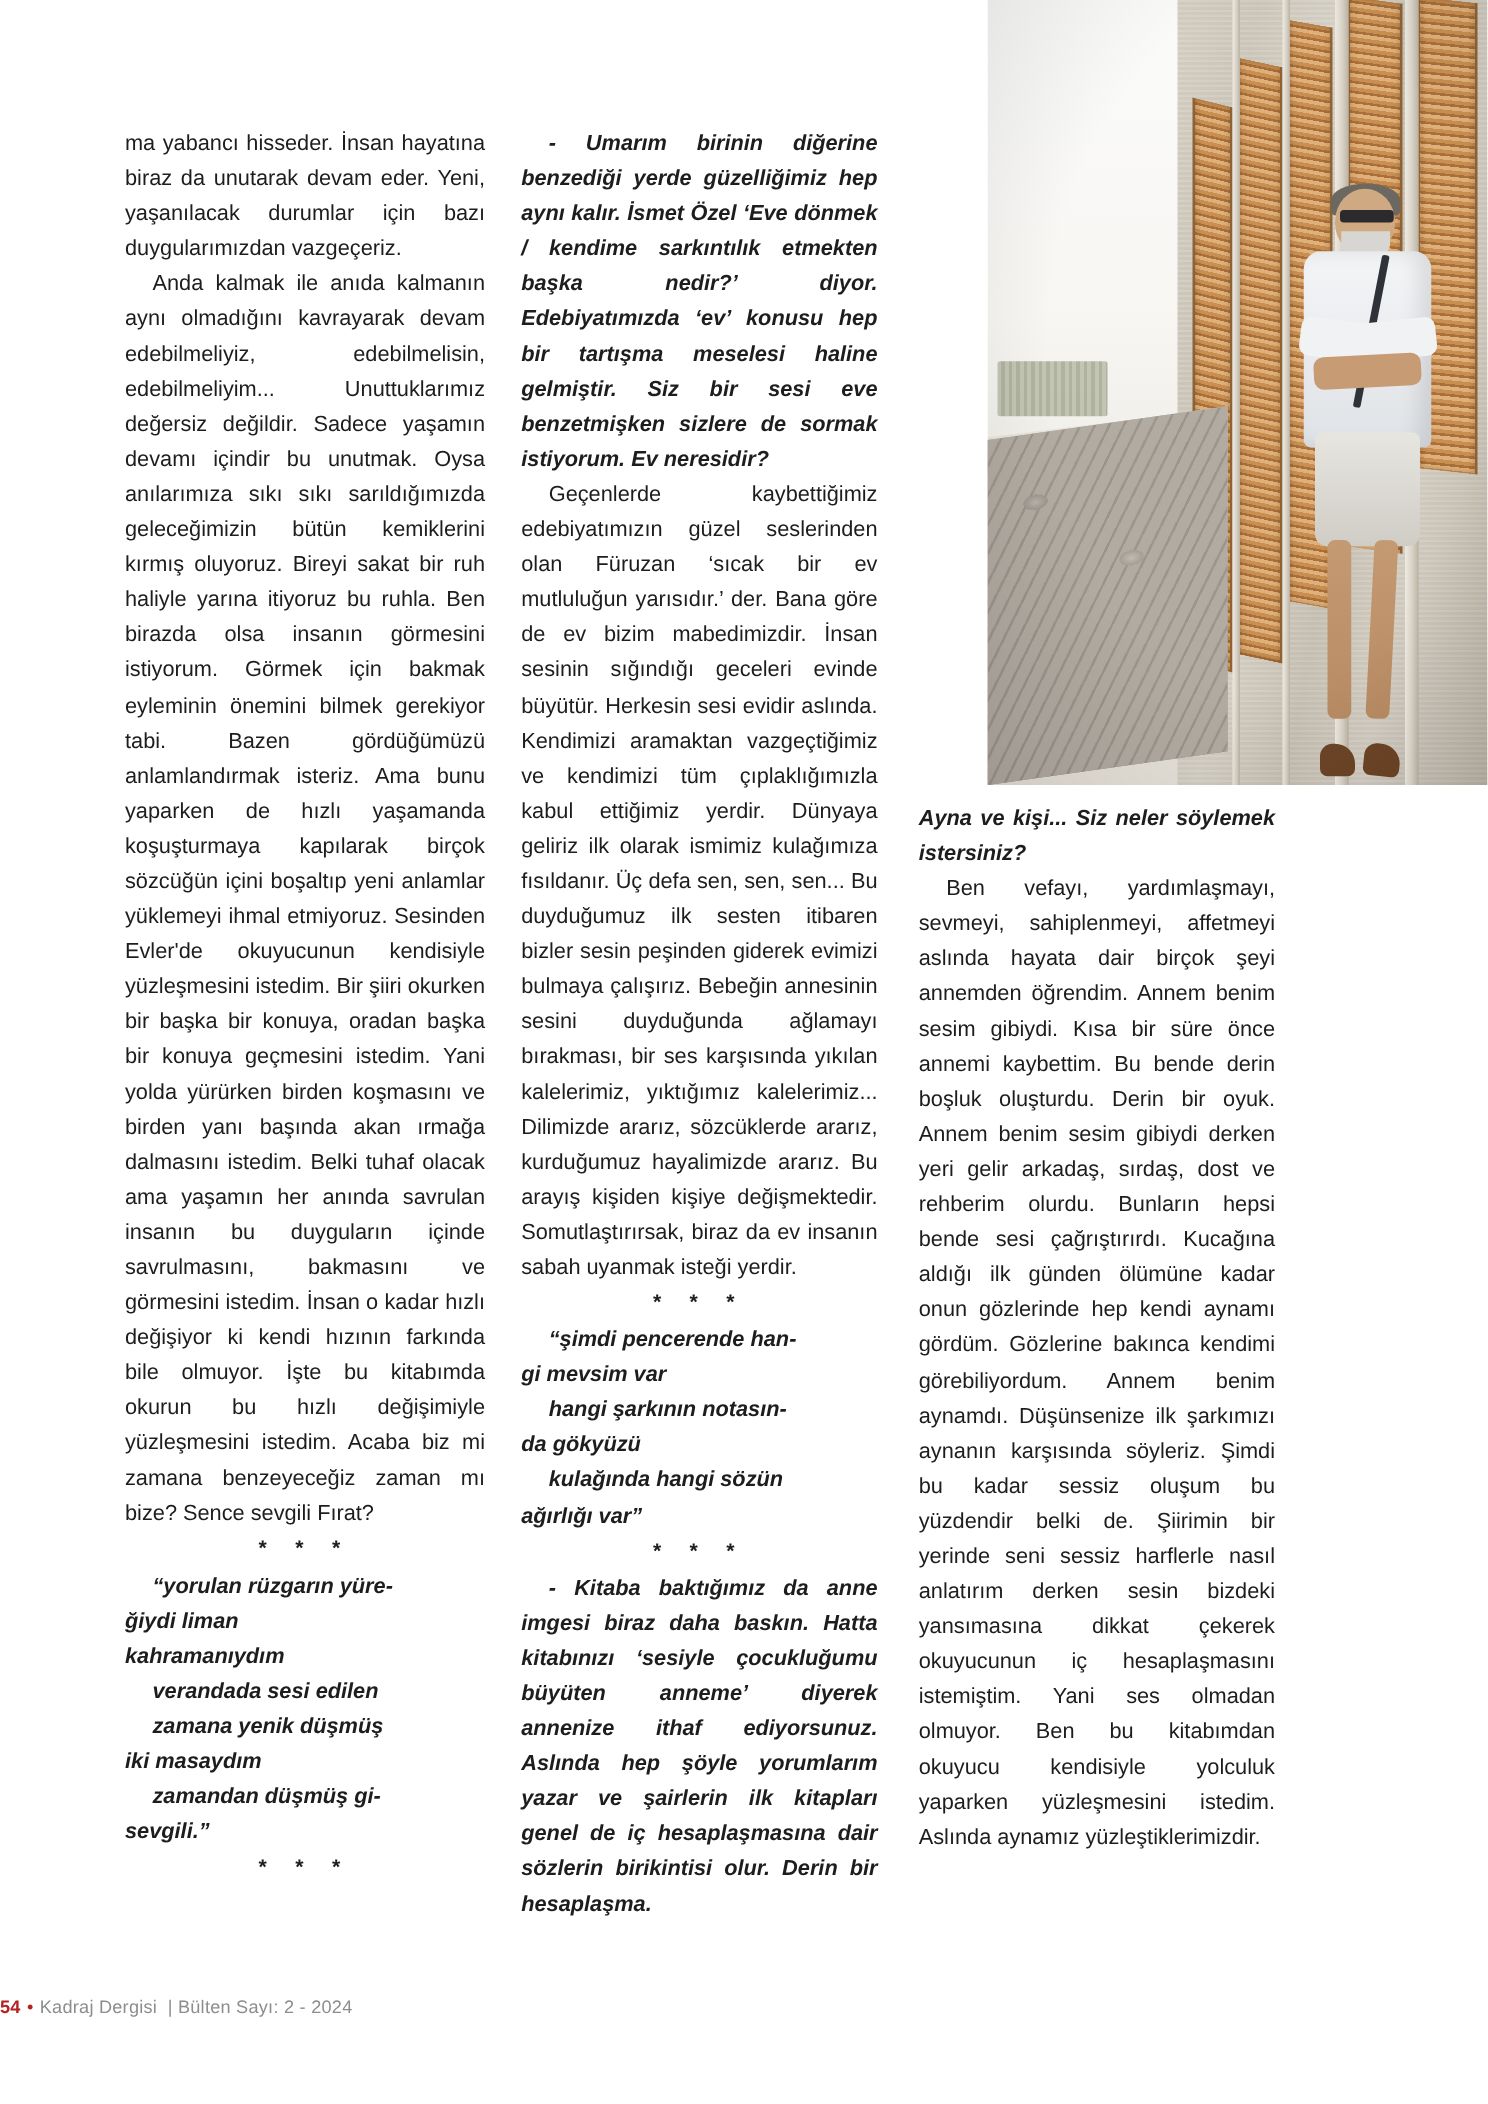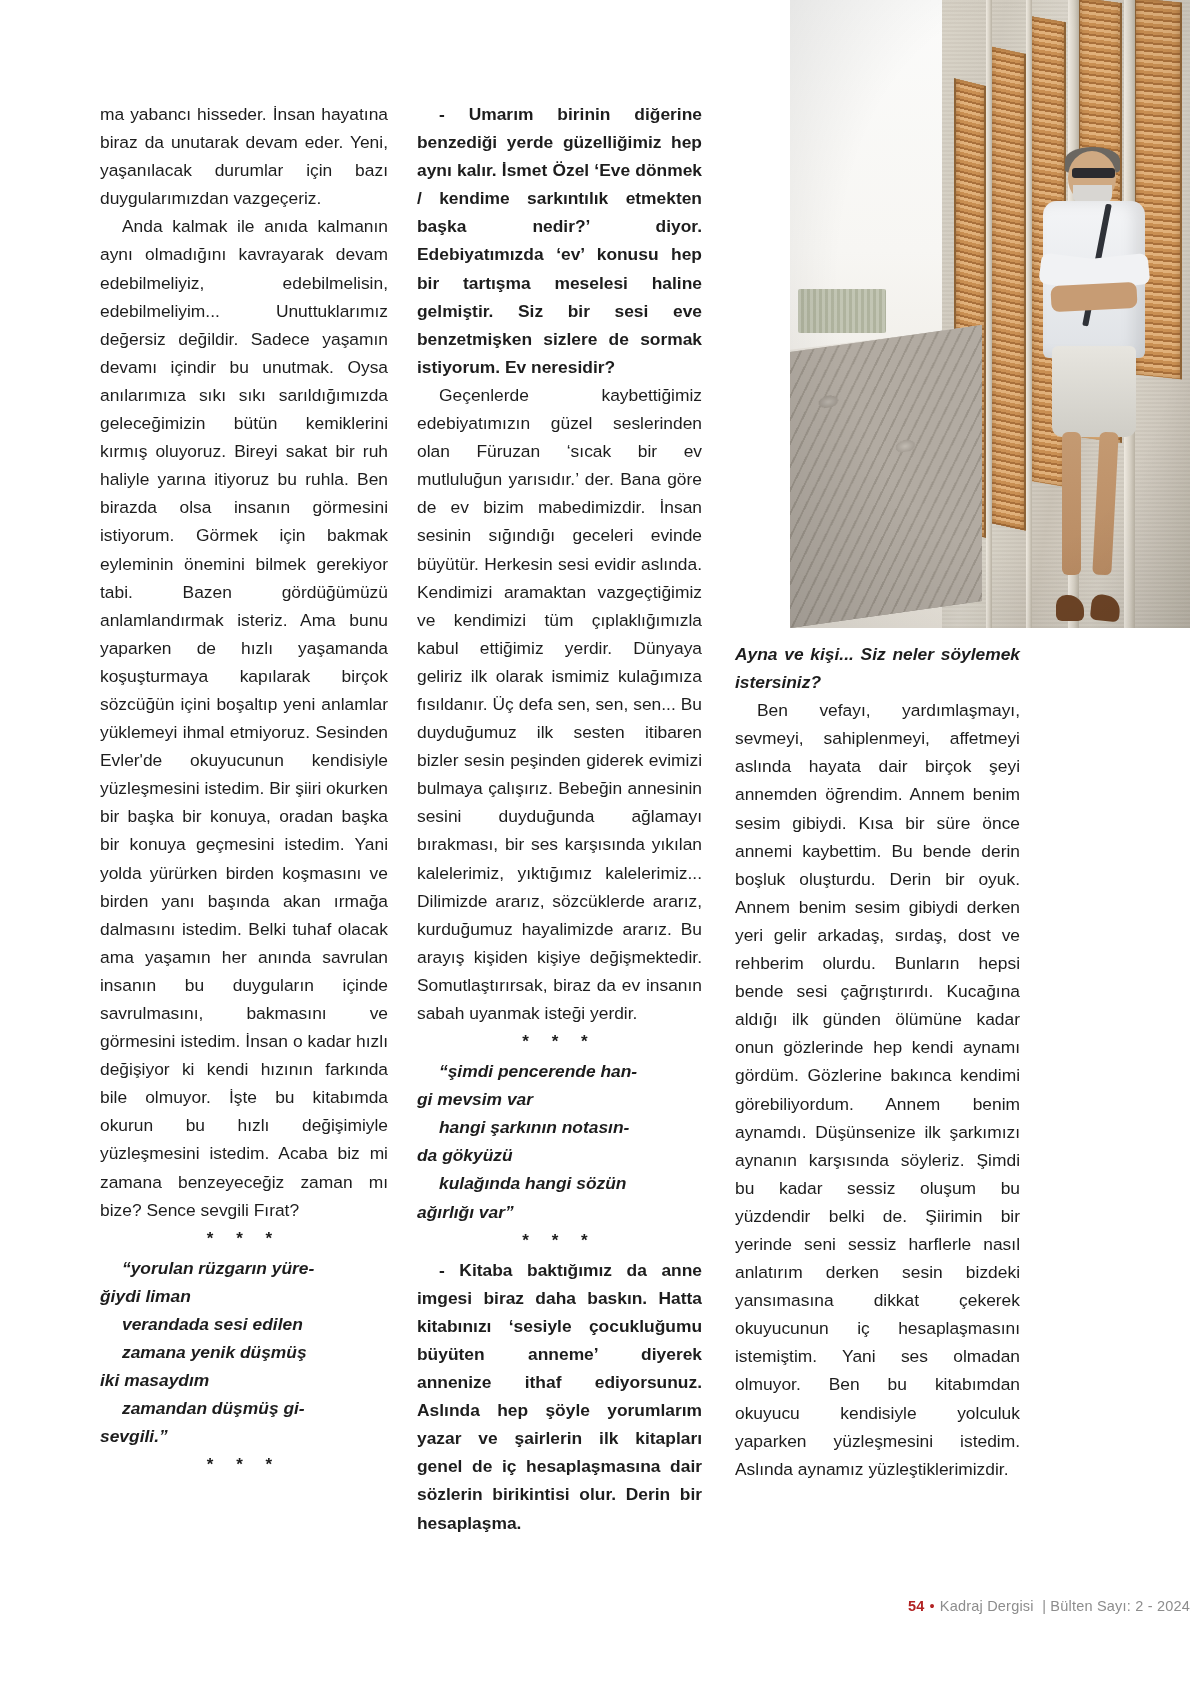--- a/index.html
+++ b/index.html
@@ -197,20 +197,21 @@
   #col1 { left: 100px; width: 288px; height: 1330px; }
   #col2 { left: 417px; width: 285px; height: 1330px; }
   #col3 { left: 735px; top: 640px;  width: 285px; height: 790px; }
 
   .col p { margin: 0; }
   .col p.ind { text-indent: 22px; }
   .col p.noind { text-indent: 0; }
 
   .q {
     font-weight: bold;
+    font-style: italic;
     text-indent: 22px;
   }
 
   .caption {
     font-weight: bold;
     font-style: italic;
     text-indent: 0;
     margin-bottom: 0px;
   }
 
@@ -228,21 +229,21 @@
     font-size: 17px;
     line-height: 30px;
     text-indent: 0;
   }
 
   
   .footer {
     position: absolute;
     left: 0; right: 0;
     top: 1598px;
-    text-align: right;
+    text-align: left;
     font-size: 14.5px;
     color: #8d8d8d;
     letter-spacing: .2px;
   }
   .footer .pg { color: #b22222; font-weight: 600; }
   .footer .dot { color: #b22222; margin: 0 5px; }
   .footer .mag { color: #8d8d8d; }
 </style>
 </head>
 <body>
@@ -285,20 +286,21 @@
     </div>
   </div>
 
   <div class="col" id="col1">
     <p class="noind">ma yabancı hisseder. İnsan hayatına biraz da unutarak devam eder.  Yeni, yaşanılacak durumlar için bazı duygularımızdan vazgeçeriz.</p>
     <p class="ind">Anda kalmak ile anıda kalmanın aynı olmadığını kavrayarak devam edebilmeliyiz, edebilmelisin, edebilmeliyim... Unuttuklarımız değersiz değildir. Sadece yaşamın devamı içindir bu unutmak. Oysa anılarımıza sıkı sıkı sarıldığımızda geleceğimizin bütün kemiklerini kırmış oluyoruz. Bireyi sakat bir ruh haliyle yarına itiyoruz bu ruhla. Ben birazda olsa insanın görmesini istiyorum. Görmek için bakmak eyleminin önemini bilmek gerekiyor tabi. Bazen gördüğümüzü anlamlandırmak isteriz. Ama bunu yaparken de hızlı yaşamanda  koşuşturmaya kapılarak birçok sözcüğün içini boşaltıp yeni anlamlar yüklemeyi ihmal etmiyoruz. Sesinden Evler'de okuyucunun kendisiyle yüzleşmesini istedim. Bir şiiri okurken bir başka bir konuya, oradan başka bir konuya geçmesini istedim. Yani yolda yürürken birden koşmasını ve birden yanı başında akan ırmağa dalmasını istedim. Belki tuhaf olacak ama yaşamın her anında savrulan insanın bu duyguların içinde savrulmasını, bakmasını ve görmesini istedim. İnsan o kadar hızlı değişiyor ki kendi hızının farkında bile olmuyor. İşte bu kitabımda okurun bu hızlı değişimiyle yüzleşmesini istedim. Acaba biz mi zamana benzeyeceğiz zaman mı bize? Sence sevgili Fırat?</p>
     <p class="stars">* * *</p>
     <div class="poem">
       <span class="pl">“yorulan rüzgarın yüre-</span>
       <span class="pl" style="text-indent:0">ğiydi liman</span>
+      <span class="pl" style="text-indent:0">kahramanıydım</span>
       <span class="pl">verandada sesi edilen</span>
       <span class="pl">zamana yenik düşmüş</span>
       <span class="pl" style="text-indent:0">iki masaydım</span>
       <span class="pl">zamandan düşmüş gi-</span>
       <span class="pl" style="text-indent:0">sevgili.”</span>
     </div>
     <p class="stars">* * *</p>
   </div>
 
   <div class="col" id="col2">

